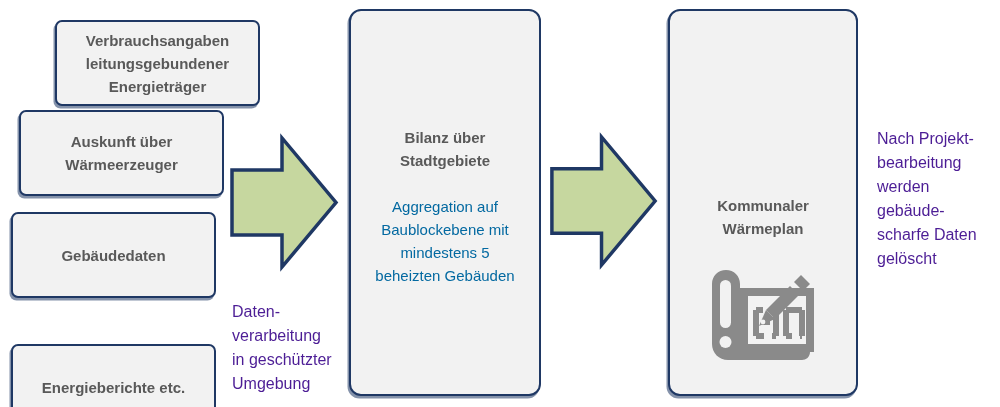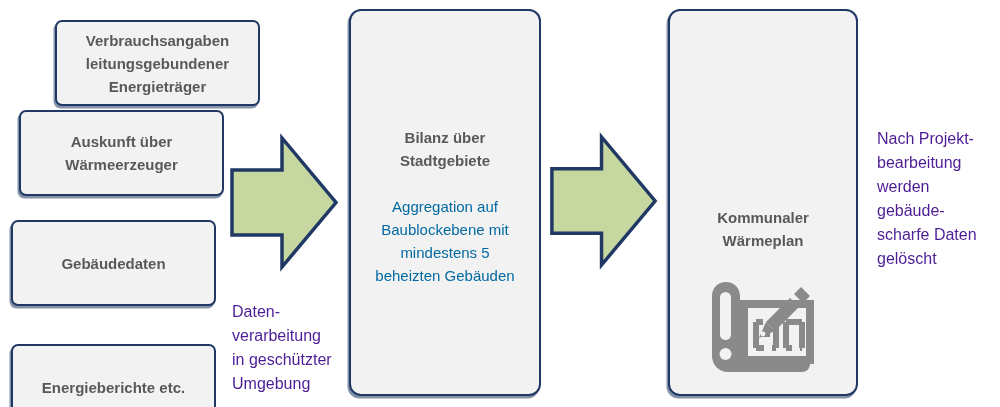--- a/index.html
+++ b/index.html
@@ -57,40 +57,40 @@
   }
   .arrow-svg { position: absolute; overflow: visible; }
   #balance-box-content { padding-top: 8px; }
   .gap-23 { height: 23px; }
   #heat-plan-box-inner {
     display: flex;
     flex-direction: column;
     align-items: center;
     justify-content: flex-end;
     height: 100%;
-    padding-bottom: 20px;
+    padding-bottom: 32px;
     box-sizing: border-box;
     gap: 28px;
   }
 </style>
 </head>
 <body>
 
 <div id="stage">
 
   <div class="box source-box" style="top:20px;margin-left:44px;">
     <div class="box-label">Verbrauchsangaben
 leitungsgebundener
 Energieträger</div>
   </div>
   <div class="box source-box" style="top:110px;margin-left:8px;">
     <div class="box-label">Auskunft über
 Wärmeerzeuger</div>
   </div>
-  <div class="box source-box" style="top:220px;">
+  <div class="box source-box" style="top:212px;">
     <div class="box-label">Gebäudedaten</div>
   </div>
   <div class="box source-box" style="top:308px;margin-top:36px;">
     <div class="box-label">Energieberichte etc.</div>
   </div>
 
   <svg class="arrow-svg" style="left:230px; top:136px;" width="110" height="133" viewBox="0 0 110 133">
     <polygon points="2,34 52,34 52,2 106,66.5 52,131 52,99 2,99" fill="#c6d79f" stroke="#1f3864" stroke-width="3.5" stroke-linejoin="miter"></polygon>
   </svg>
 

